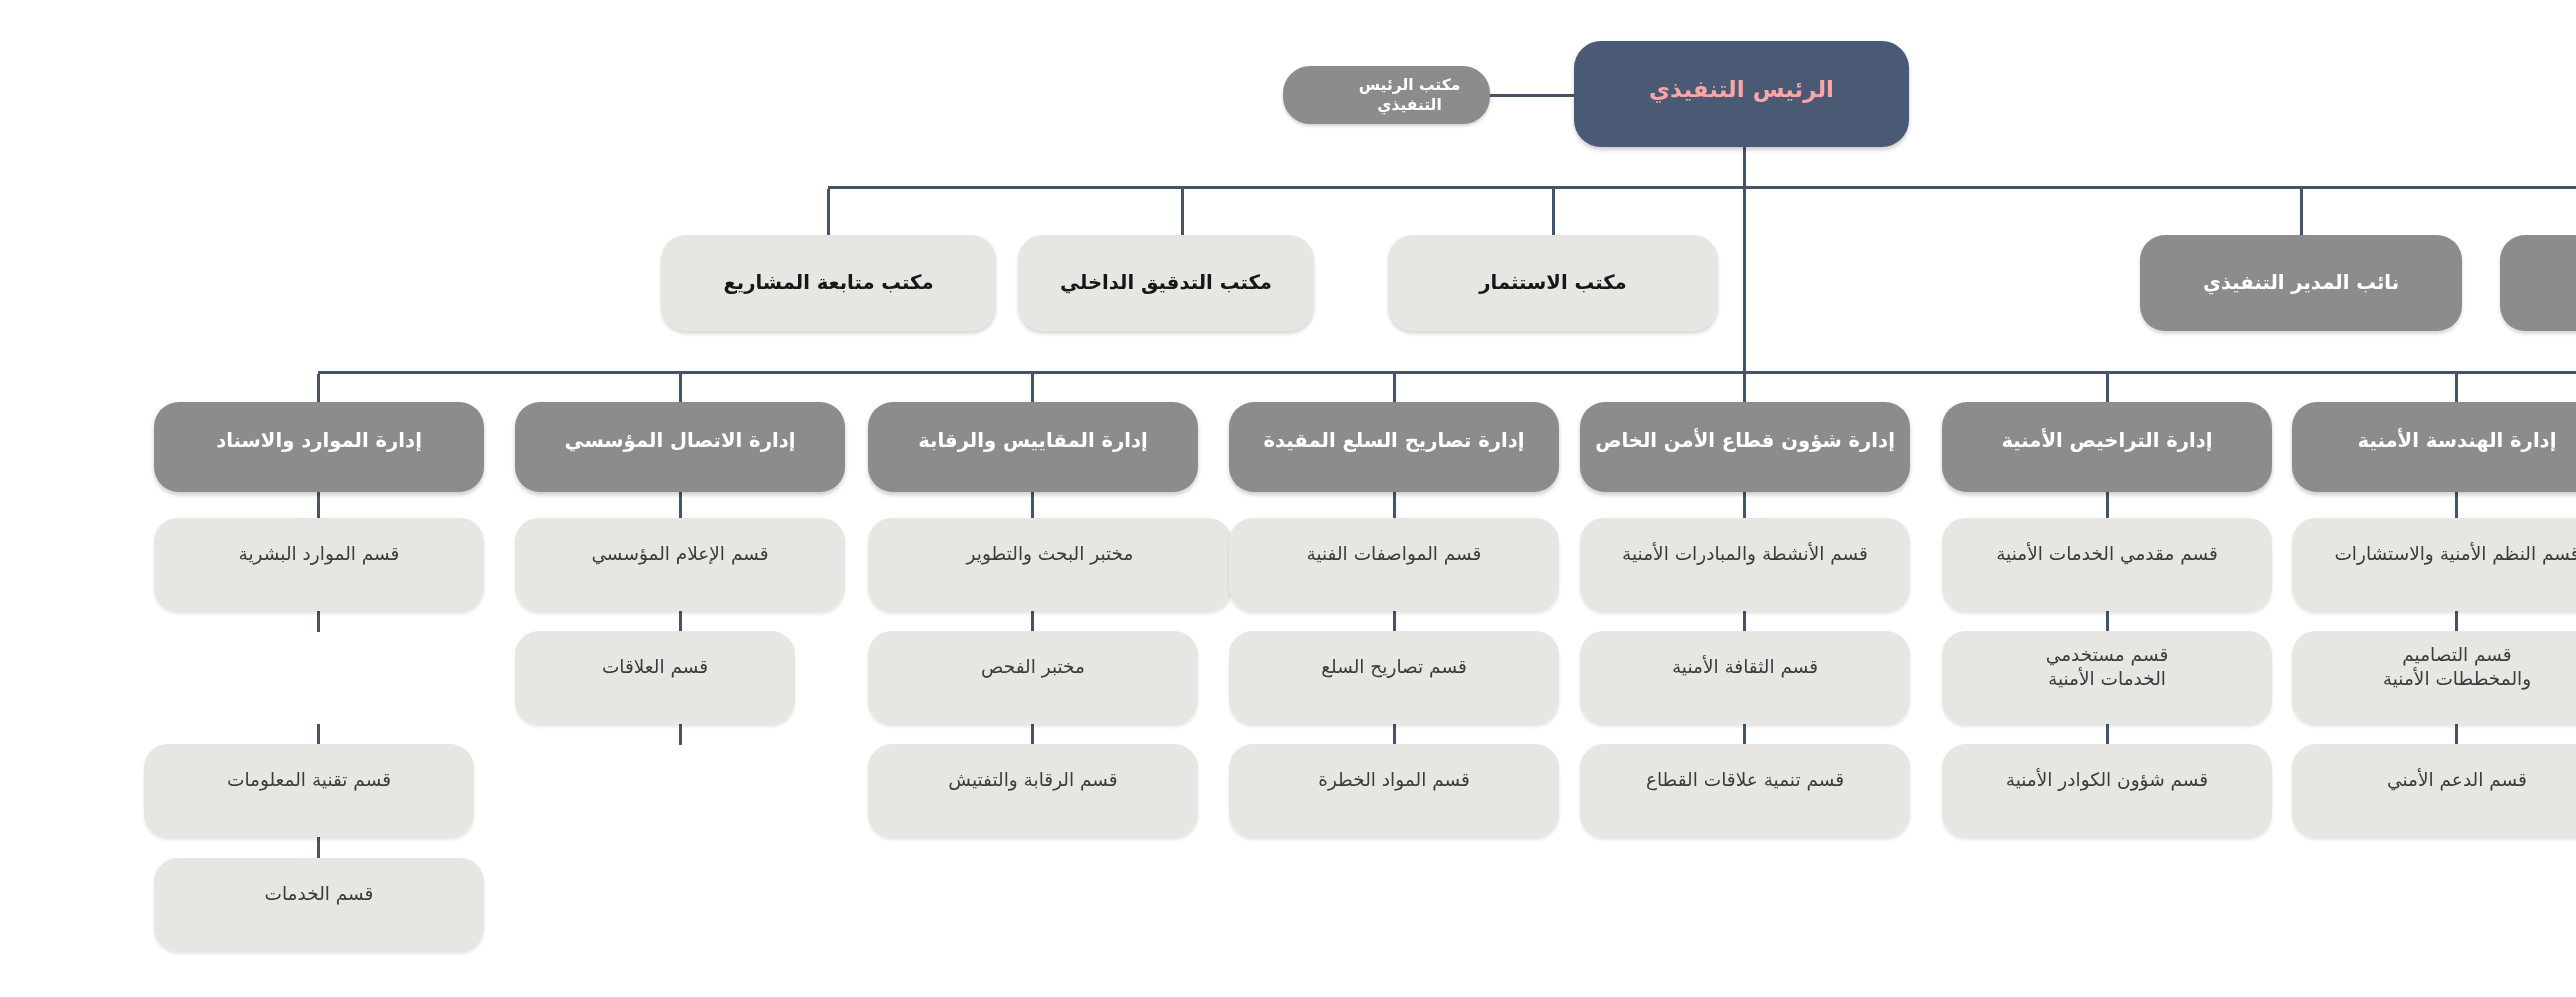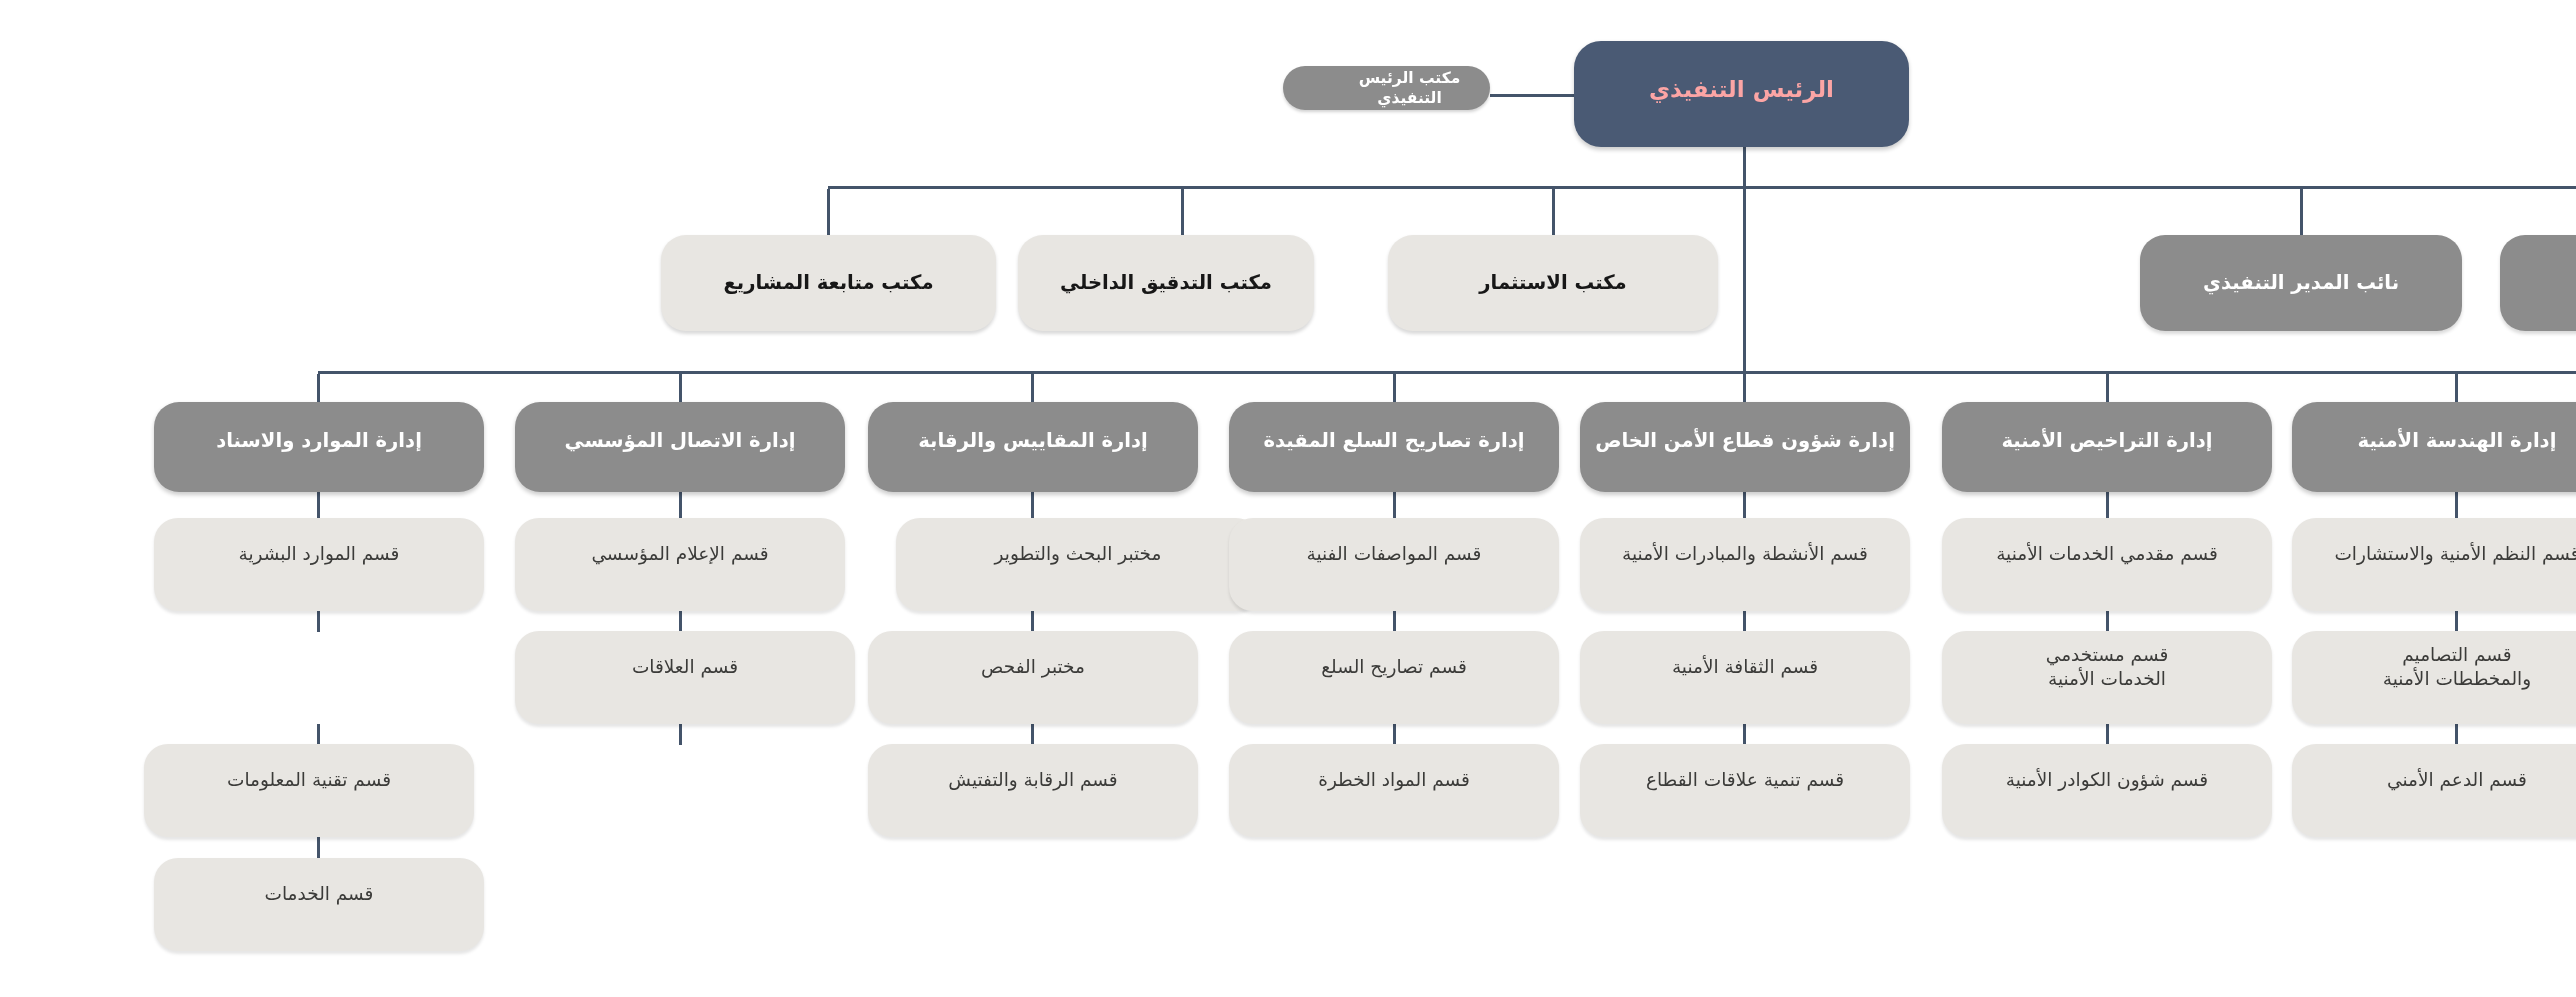--- a/index.html
+++ b/index.html
@@ -30,21 +30,21 @@
   .ceo{
     left:1574px; top:41px; width:335px; height:106px;
     background:var(--slate,#4A5A74);
     color:#fca5a5;
     border-radius:27px;
     font-size:23px; font-weight:700;
     padding-bottom:7.2px;
     box-shadow:0 2.6px 4.1px rgba(0,0,0,0.20);
   }
   .office{
-    left:1283px; top:66px; width:207px; height:44px;
+    left:1283px; top:66px; width:207px; height:58px;
     background:var(--gray,#8C8C8C);
     color:#ffffff;
     border-radius:27px;
     font-size:15.5px; font-weight:700;
     box-shadow:0 2.1px 3.1px rgba(0,0,0,0.18);
     padding-left:46px;
   }
   .l2{
     top:235px; height:96px;
     border-radius:25px;
@@ -130,30 +130,30 @@
     </div>
     <div class="line" style="left: 679px; top: 374px; width: 2.6px; height: 28px;"></div>
     <div class="node dept" style="left: 515px; width: 330px; top: 402px;">
       <span class="lbl">إدارة الاتصال المؤسسي</span>
     </div>
     <div class="line" style="left: 679px; top: 492px; width: 2.6px; height: 26px;"></div>
     <div class="node sub" style="left: 515px; width: 330px; top: 518px; height: 93px;">
       <span class="lbl">قسم الإعلام المؤسسي</span>
     </div>
     <div class="line" style="left: 679px; top: 611px; width: 2.6px; height: 20.6px;"></div>
-    <div class="node sub" style="left: 515px; width: 340px; top: 631px; height: 93px;">
+    <div class="node sub" style="left: 515px; width: 280px; top: 631px; height: 93px;">
       <span class="lbl">قسم العلاقات</span>
     </div>
     <div class="line" style="left: 679px; top: 724px; width: 2.6px; height: 20.6px;"></div>
     <div class="line" style="left: 1031px; top: 374px; width: 2.6px; height: 28px;"></div>
     <div class="node dept" style="left: 868px; width: 330px; top: 402px;">
       <span class="lbl">إدارة المقاييس والرقابة</span>
     </div>
     <div class="line" style="left: 1031px; top: 492px; width: 2.6px; height: 26px;"></div>
-    <div class="node sub" style="left: 896px; width: 364px; top: 518px; height: 93px;">
+    <div class="node sub" style="left: 868px; width: 364px; top: 518px; height: 93px;">
       <span class="lbl">مختبر البحث والتطوير</span>
     </div>
     <div class="line" style="left: 1031px; top: 611px; width: 2.6px; height: 20.6px;"></div>
     <div class="node sub" style="left: 868px; width: 330px; top: 631px; height: 93px;">
       <span class="lbl">مختبر الفحص</span>
     </div>
     <div class="line" style="left: 1031px; top: 724px; width: 2.6px; height: 20.6px;"></div>
     <div class="node sub" style="left: 868px; width: 330px; top: 744px; height: 93px;">
       <span class="lbl">قسم الرقابة والتفتيش</span>
     </div>

